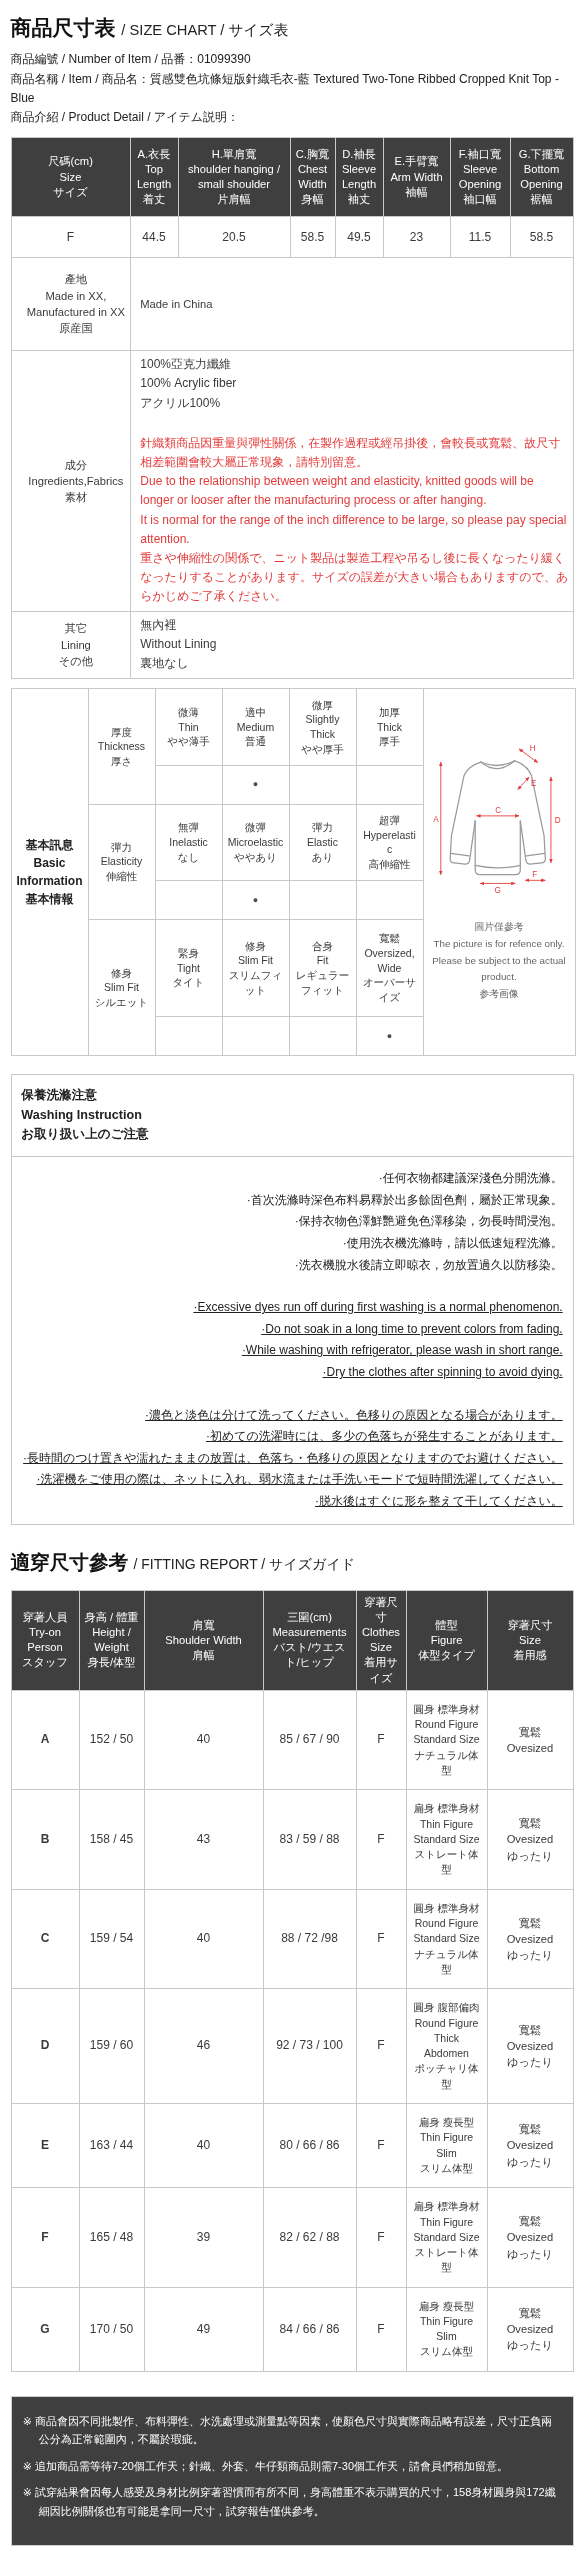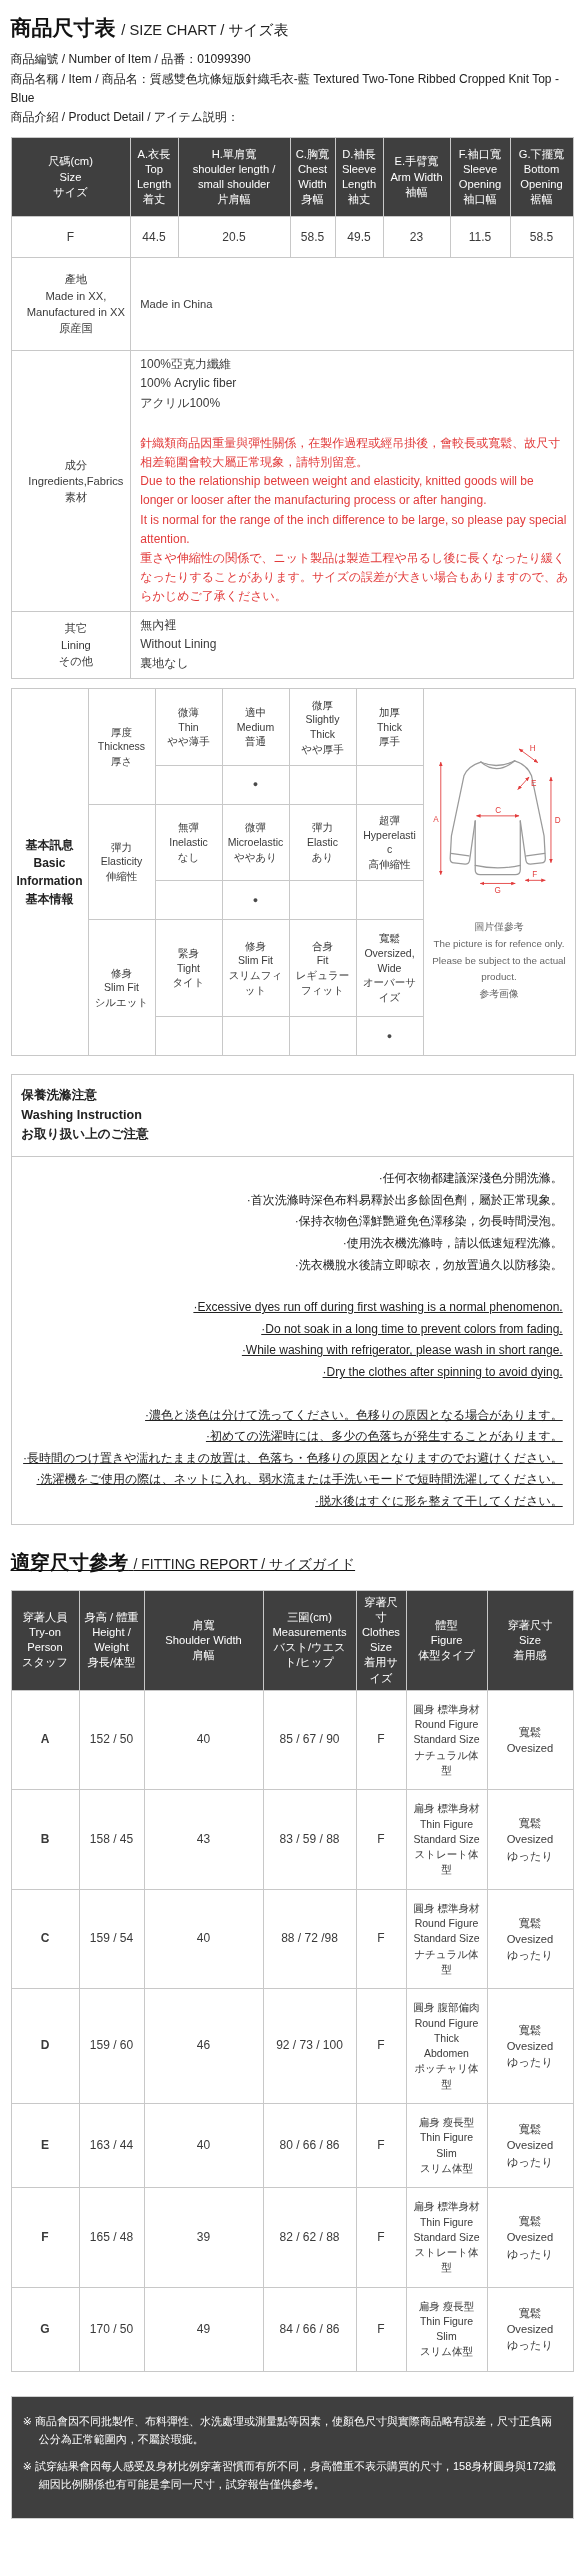--- a/index.html
+++ b/index.html
@@ -58,21 +58,21 @@
   .diagram-cell{vertical-align:middle; padding:7px 2.8px;}
   .diagram-caption{font-size:9.8px; color:#666; line-height:1.7; margin-top:9.8px;}
 
   
   .wash-box{border:0.7px solid var(--border); margin-top:18px; width:561px;}
   .wash-title{padding:11.2px 9.8px; border-bottom:0.7px solid var(--border); font-size:12.6px; font-weight:600; line-height:1.55; color:#222;}
   .wash-body{padding:11.2px 9.8px; font-size:12px; line-height:1.8; color:#222;text-align:right;}
   .wash-group + .wash-group{margin-top:21px;text-decoration:underline;}
 
   
-  .fit-title{margin:24px 0 14px 0; font-size:19.6px; font-weight:bold; color:#121212;text-decoration:underline;}
+  .fit-title{margin:24px 0 14px 0; font-size:19.6px; font-weight:bold; color:#121212;}
   .fit-title .suffix{font-size:14px; font-weight:normal; color:#222;}
   .fit-table th{height:83px; line-height:1.35; font-size:11.2px;}
   .fit-table td{padding:11.2px 4.2px; font-size:12px; line-height:1.45;}
   .fit-table .person{font-weight:bold;}
   .fit-table .figure{font-size:10.5px;}
   .fit-table .feel{font-size:11.2px;}
 
   
   .footer-notes{
     margin-top:24px;
@@ -127,21 +127,21 @@
     <tbody>
       <tr class="dark size-head">
         <th class="pre">尺碼(cm)
 Size
 サイズ</th>
         <th class="pre">A.衣長
 Top
 Length
 着丈</th>
         <th class="pre">H.單肩寬
-shoulder length /
+shoulder hanging /
 small shoulder
 片肩幅</th>
         <th class="pre">C.胸寬
 Chest
 Width
 身幅</th>
         <th class="pre">D.袖長
 Sleeve
 Length
 袖丈</th>
@@ -491,20 +491,21 @@
         <td class="pre feel">寬鬆
 Ovesized
 ゆったり</td>
       </tr>
     </tbody>
   </table>
 
   <div class="footer-notes">
     <div class="foot-group">
       <p>※ 商品會因不同批製作、布料彈性、水洗處理或測量點等因素，使顏色尺寸與實際商品略有誤差，尺寸正負兩公分為正常範圍內，不屬於瑕疵。</p>
+      <p>※ 追加商品需等待7-20個工作天；針織、外套、牛仔類商品則需7-30個工作天，請會員們稍加留意。</p>
       <p>※ 試穿結果會因每人感受及身材比例穿著習慣而有所不同，身高體重不表示購買的尺寸，158身材圓身與172纖細因比例關係也有可能是拿同一尺寸，試穿報告僅供參考。</p>
 
     </div>
 
   </div>
 
 </div>
 
 
 </body></html>

